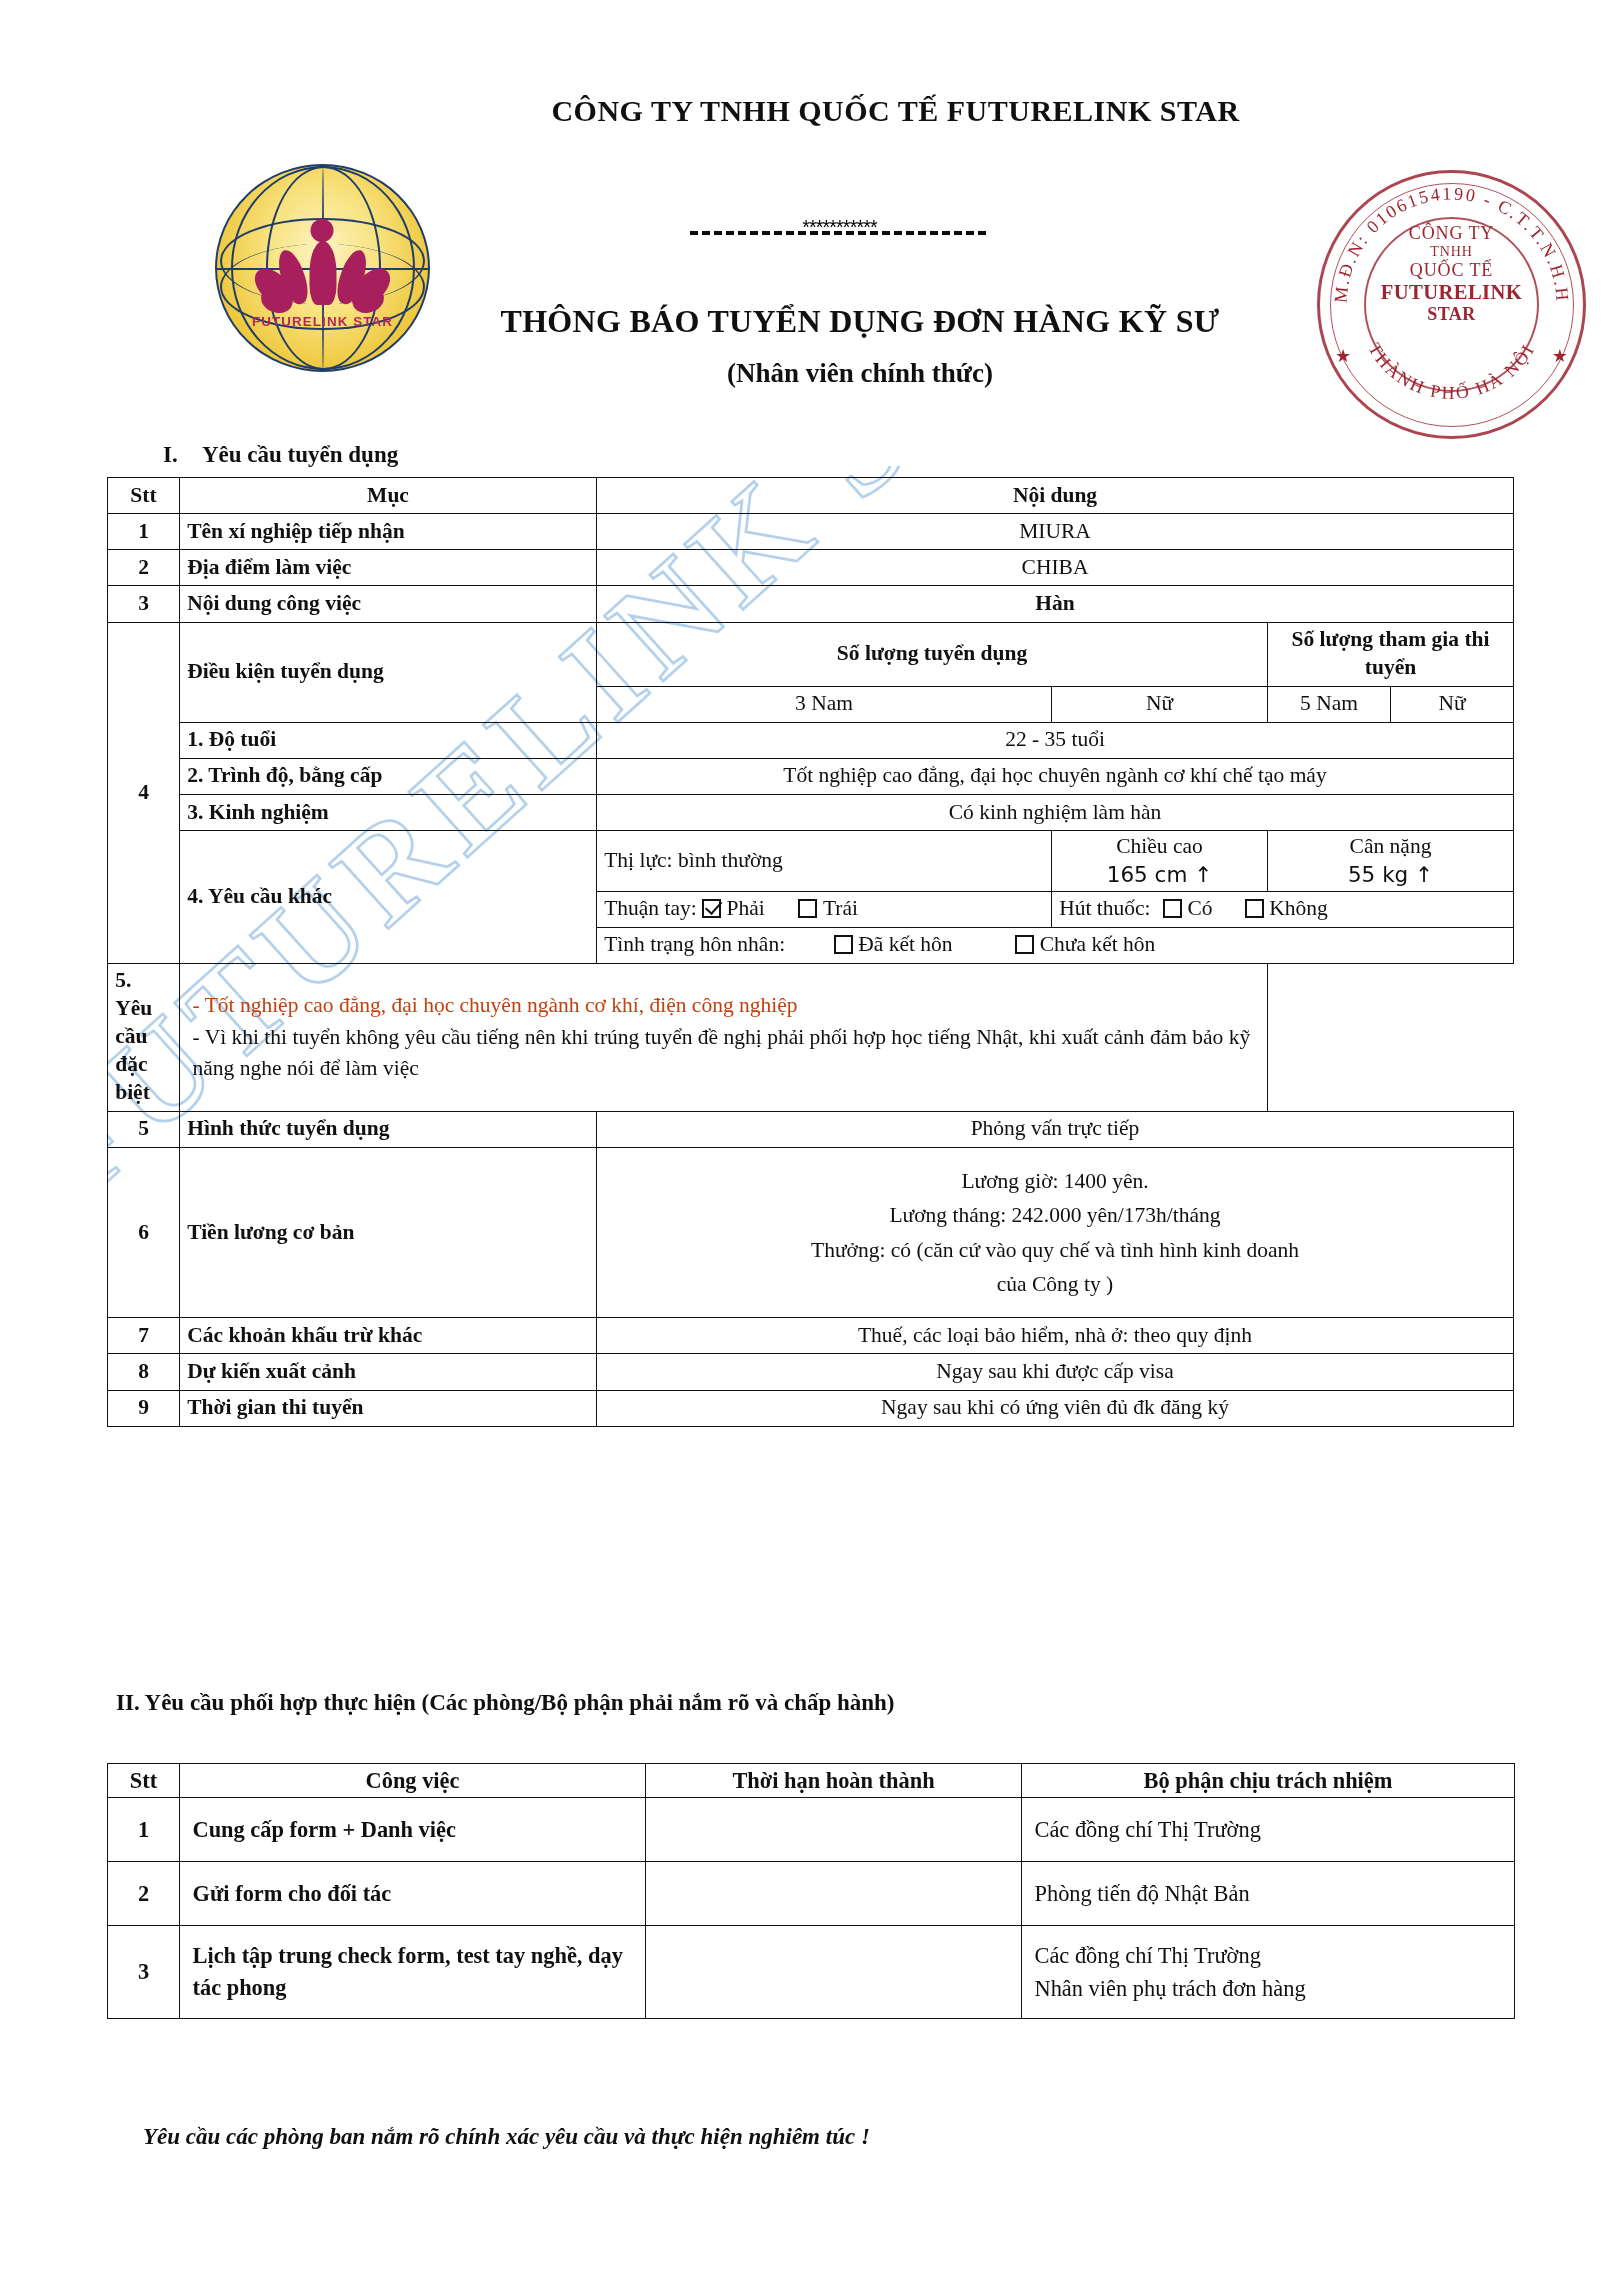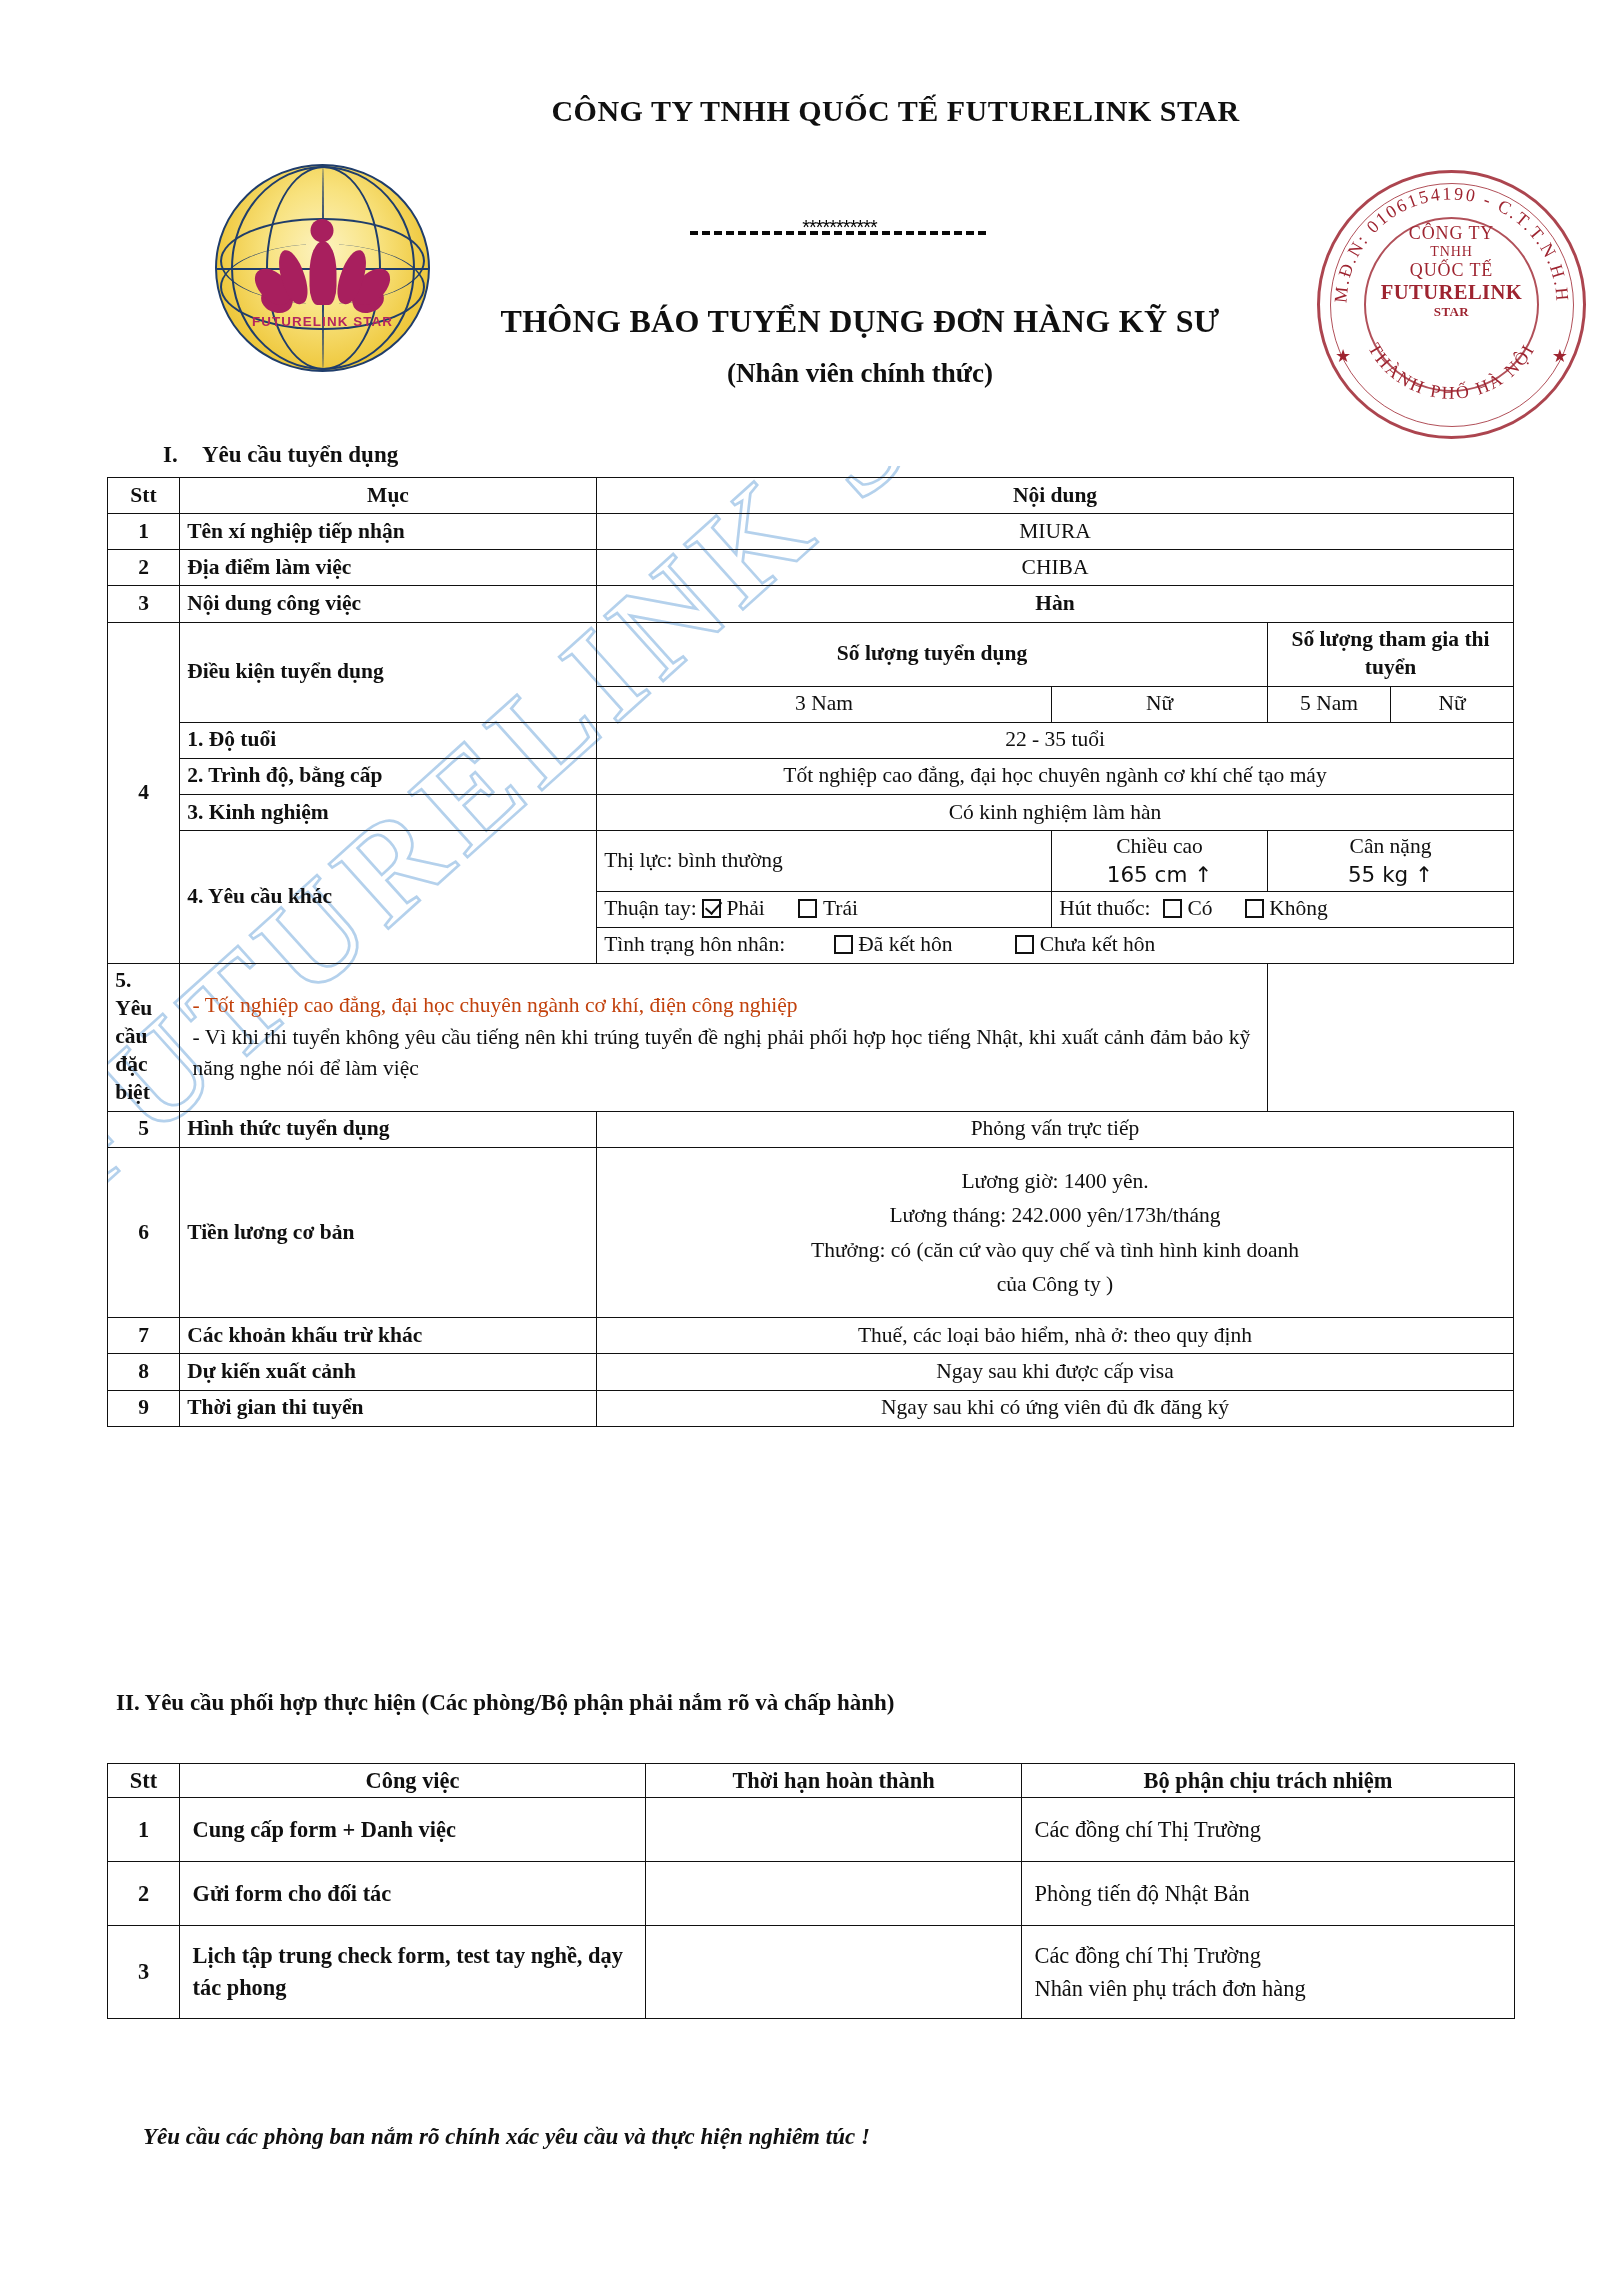--- a/index.html
+++ b/index.html
@@ -146,21 +146,21 @@
   .stamp .inner {
     position:absolute; inset:54px; display:flex; flex-direction:column;
     align-items:center; gap:1.8px;
     color:#9e2430; font-family:"Liberation Serif", serif;
     text-align:center; line-height:1.05;
   }
   .stamp .inner .l1 { font-size:18px; letter-spacing:0.9px; }
   .stamp .inner .l2 { font-size:14px; letter-spacing:0.9px; }
   .stamp .inner .l3 { font-size:18px; letter-spacing:0.9px; }
   .stamp .inner .l4 { font-size:20.6px; font-weight:700; letter-spacing:0.4px; }
-  .stamp .inner .l5 { font-size:13px; font-weight:700; letter-spacing:0.4px; }
+  .stamp .inner .l5 { font-size:18px; font-weight:700; letter-spacing:0.4px; }
   .stamp .arcsvg { position:absolute; inset:0; }
   .stamp .arcsvg text { fill:#9e2430; font-size:20px; font-family:"Liberation Serif", serif; letter-spacing:2.5px; }
   .stamp .star { position:absolute; color:#9e2430; font-size:18px; }
   .stamp .star.left { left:18px; top:175px; }
   .stamp .star.right{ right:18px; top:175px; }
 
   
   .sec-head {
     font-size: 23px; font-weight: 700; margin: 0;
   }

